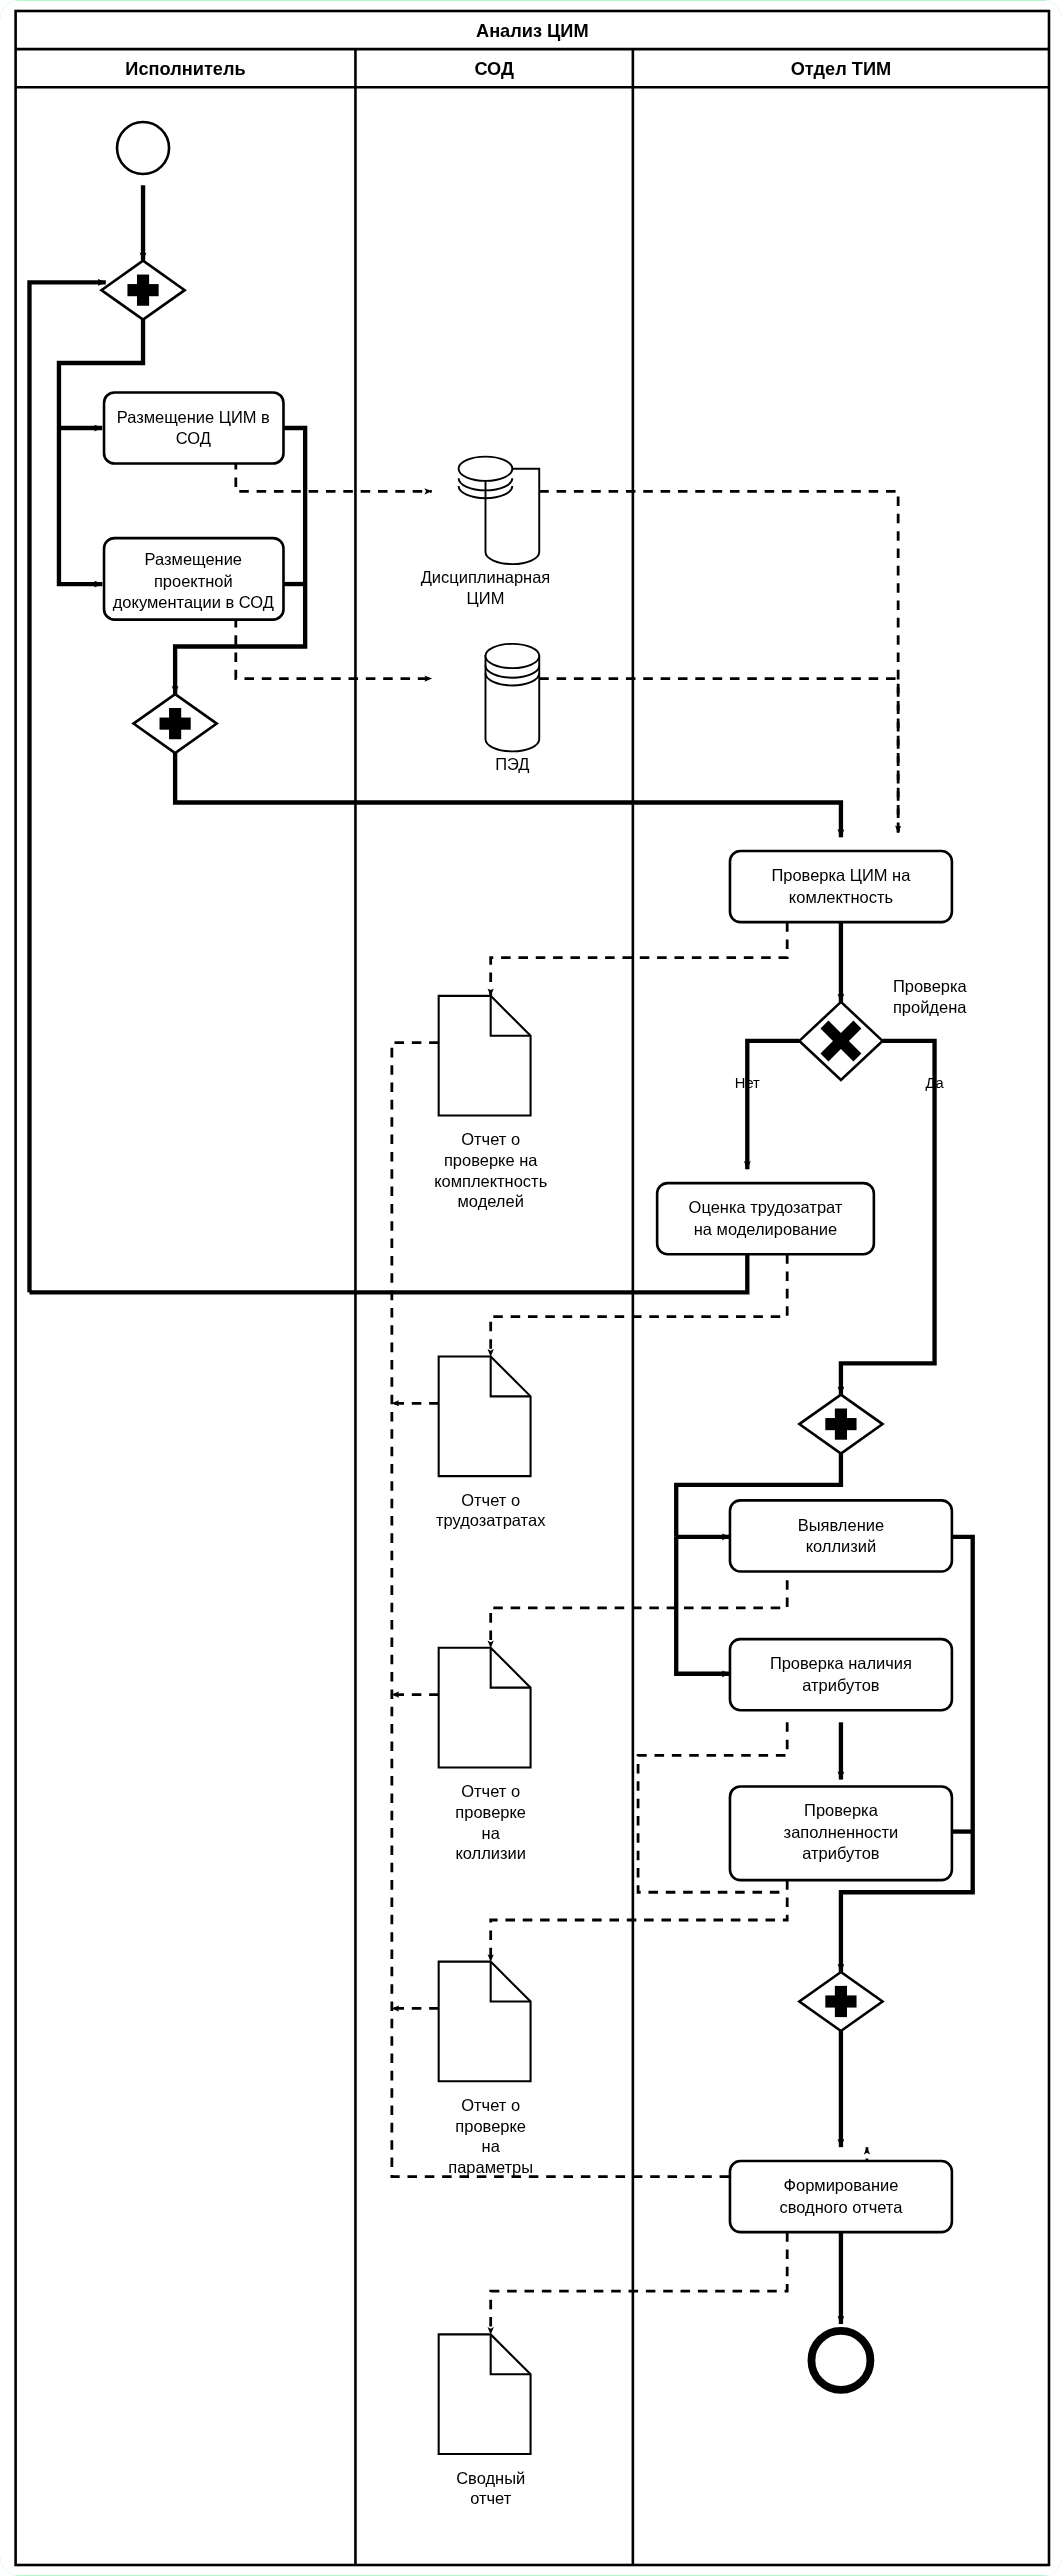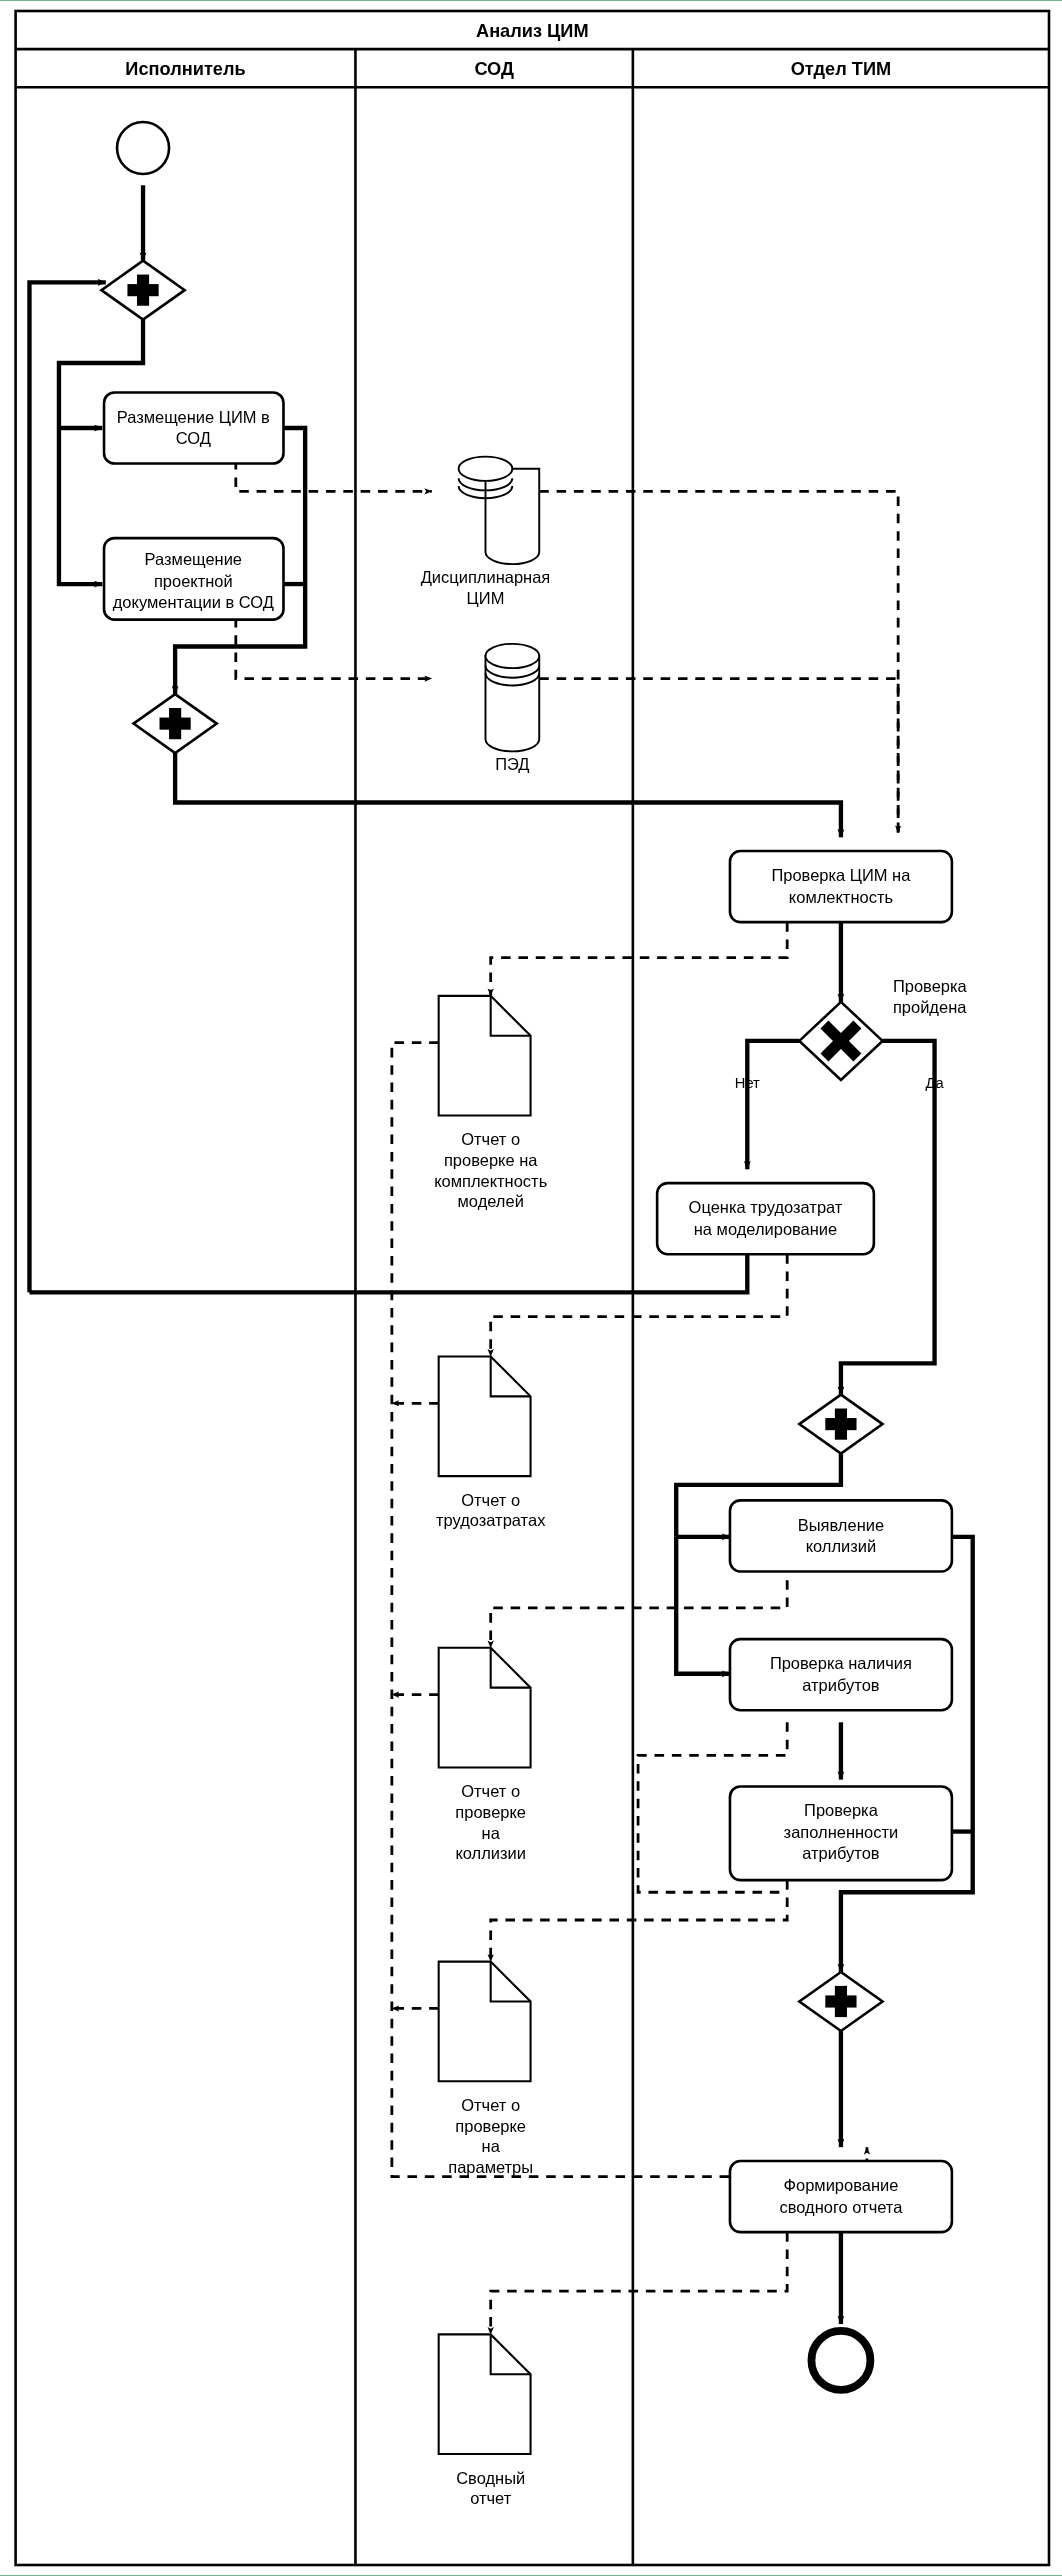--- a/index.html
+++ b/index.html
@@ -1,17 +1,17 @@
 <!DOCTYPE html>
 <html style="font-size:14px"><head>
 <meta charset="utf-8">
 <style>
   html,body{margin:0;padding:0;background:#ffffff;}
   body{font-family:"Liberation Sans","DejaVu Sans",sans-serif;}
-  #page{position:relative;width:1062px;height:2576px;background:#15803d;overflow:hidden;}
+  #page{position:relative;width:1062px;height:2576px;background:#86efac;overflow:hidden;border-radius:20px;}
   svg{display:block;}
   .lane-title{font-weight:bold;font-size:21px;}
   .diag-title{font-weight:bold;font-size:21px;}
   .node-label{font-size:19px;}
   .art-label{font-size:19px;}
   .flow-label{font-size:17px;}
   text{fill:#000;}
 </style>
 </head>
 <body>

